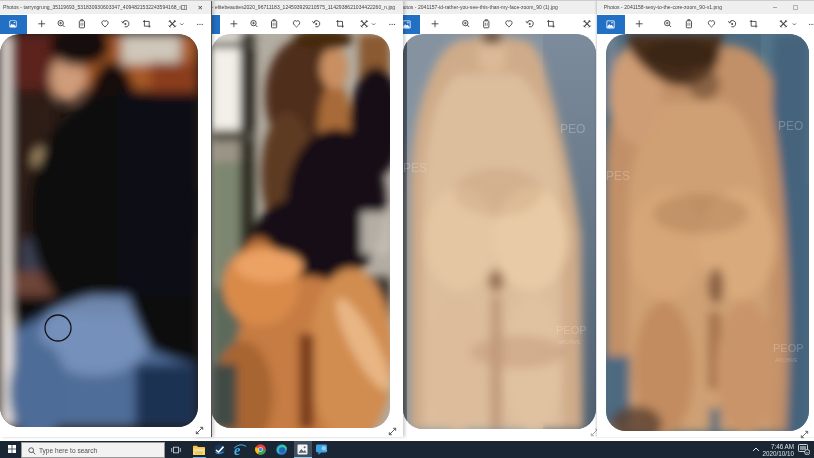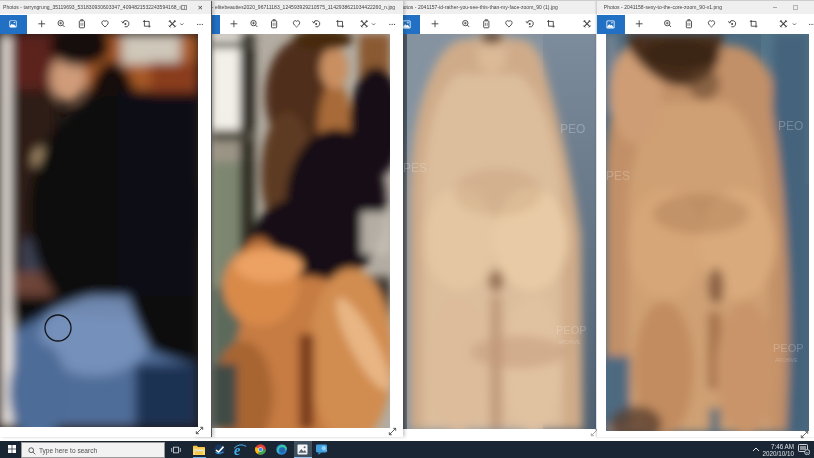--- a/index.html
+++ b/index.html
@@ -4,21 +4,21 @@
 <style>
   html,body{margin:0;padding:0;}
   body{width:814px;height:458px;overflow:hidden;position:relative;background:#fff;
        font-family:"Liberation Sans", sans-serif;}
   .win{position:absolute;top:0;background:#fff;height:436.5px;}
   .tbar{position:absolute;left:0;right:0;top:0;height:13.5px;background:#efefef;
         font-size:5px;color:#424242;white-space:nowrap;overflow:hidden;}
   .tbar .tt{position:absolute;top:4px;letter-spacing:0.05px;}
   .toolbar{position:absolute;left:0;right:0;top:13.5px;height:20px;background:#fff;}
   .bluebtn{position:absolute;top:1.2px;bottom:0;background:#2270c3;}
-  .photo{position:absolute;overflow:hidden;}
+  .photo{position:absolute;overflow:hidden;border-radius:20px;}
   .arrow{position:absolute;width:9px;height:9px;}
   .sq{position:absolute;width:3.6px;height:3.6px;border:0.7px solid #888;}
   .mindash{position:absolute;width:4px;height:0.8px;background:#999;}
   svg{display:block;}
 </style>
 </head>
 <body>
 
 <div class="win" id="w3" style="left:393px;width:210px;z-index:20;">
   <div class="tbar">

